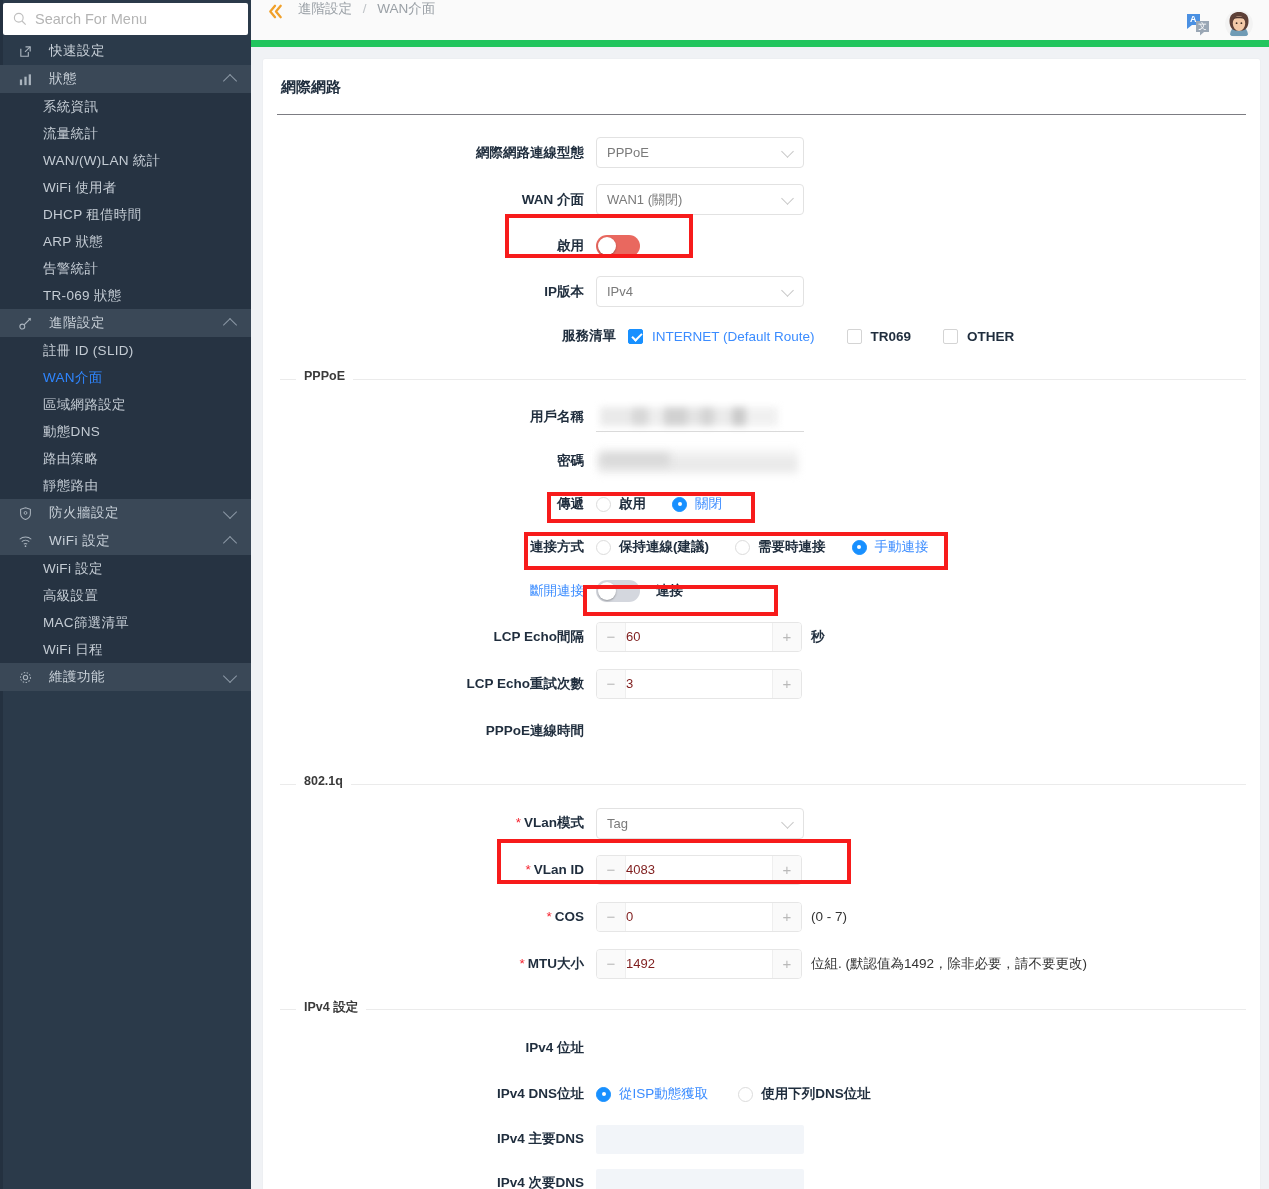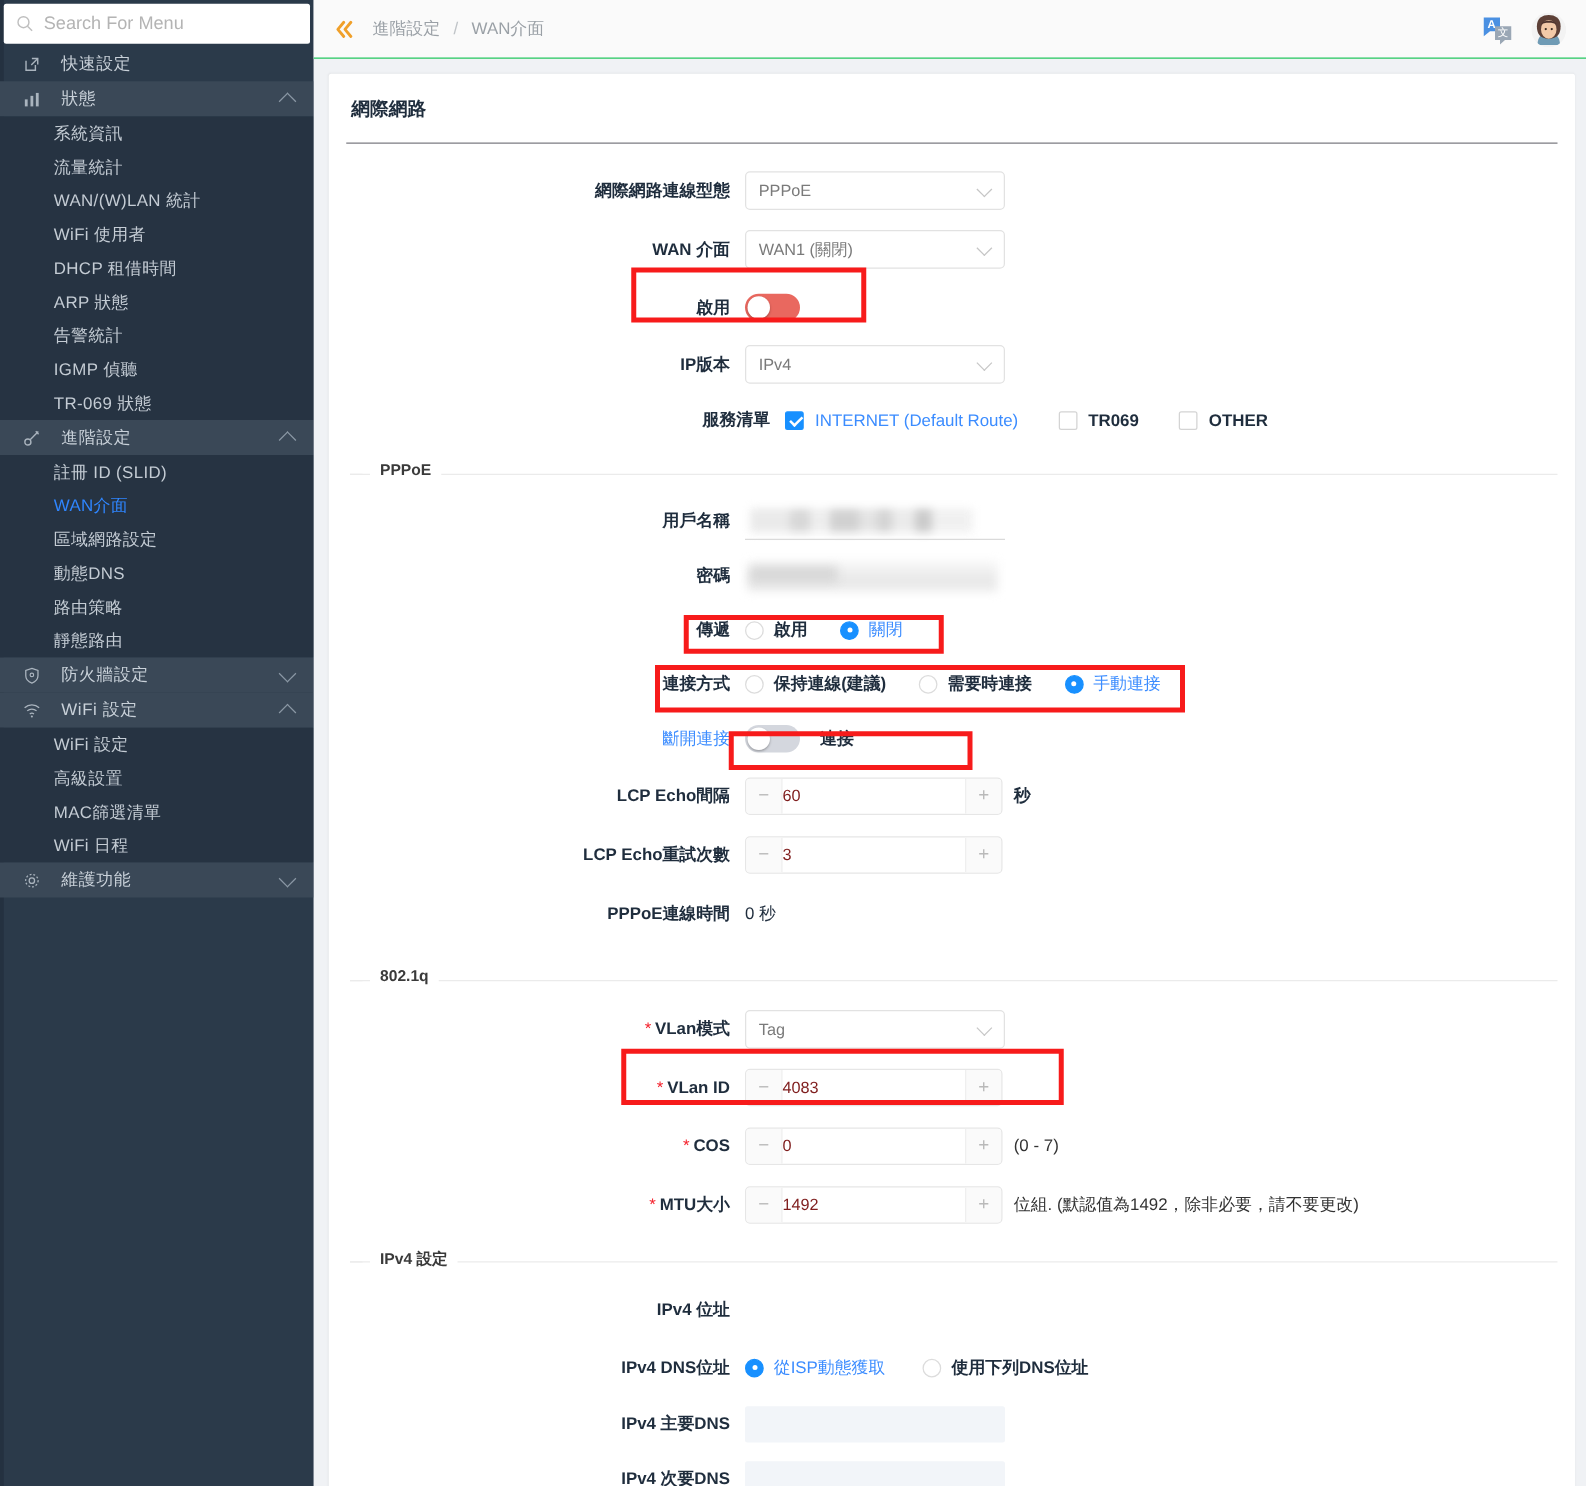--- a/index.html
+++ b/index.html
@@ -72,22 +72,22 @@
 
   
   #main {
     position: absolute; left: 251px; top: 0;
     width: 1018px; height: 1189px;
     background: #f0f2f5;
   }
   .topbar {
     position: absolute; left: 0; top: 0; width: 1018px; height: 47px;
     background: #fafafa;
-    border-bottom: 1px solid #22c55e;
-    display: flex; align-items: center;
+    border-bottom: 7px solid #22c55e;
+    display: flex; 
   }
   .collapse-btn {
     margin-left: 13px; width: 22px; height: 22px;
     display: flex; align-items: center; justify-content: center;
     cursor: pointer;
   }
   .breadcrumb { margin-left: 12px; font-size: 13.5px; color: #9aa0a6; }
   .breadcrumb .sep { margin: 0 7px; color: #bfc3c7; }
   .breadcrumb .cur { color: #9aa0a6; }
   .topbar-right {
@@ -283,21 +283,20 @@
       <span class="chev"></span>
     </div>
     <div class="nav-sub">
       <div class="nav-item">系統資訊</div>
       <div class="nav-item">流量統計</div>
       <div class="nav-item">WAN/(W)LAN 統計</div>
       <div class="nav-item">WiFi 使用者</div>
       <div class="nav-item">DHCP 租借時間</div>
       <div class="nav-item">ARP 狀態</div>
       <div class="nav-item">告警統計</div>
-      <div class="nav-item">IGMP 偵聽</div>
       <div class="nav-item">TR-069 狀態</div>
     </div>
 
     <div class="nav-group-header active">
       <span class="gicon">
         <svg viewBox="0 0 16 16" width="15" height="15">
             <circle cx="4.6" cy="11.3" r="2.6" fill="none" stroke="#aab4be" stroke-width="1.2"></circle>
             <line x1="6.5" y1="9.4" x2="13.5" y2="2.4" stroke="#aab4be" stroke-width="1.2"></line>
             <line x1="11.3" y1="2.2" x2="13.7" y2="4.6" stroke="#aab4be" stroke-width="1.2"></line>
           </svg>
@@ -530,23 +529,20 @@
           <div class="stepper">
             <span class="btn l">−</span>
             <span class="val">3</span>
             <span class="btn r">+</span>
           </div>
         </div>
       </div>
 
       <div class="row">
         <div class="lbl">PPPoE連線時間</div>
-        <div class="ctl">
-          <span class="statictext" style="font-weight:normal;">0 秒</span>
-        </div>
       </div>
 
       <div class="legend-row" style="margin-top:16px;">
         <div class="legend-line"></div>
         <div class="legend-tick"></div>
         <div class="legend-txt">802.1q</div>
       </div>
 
       <div class="row" style="min-height:46px;">
         <div class="lbl">

